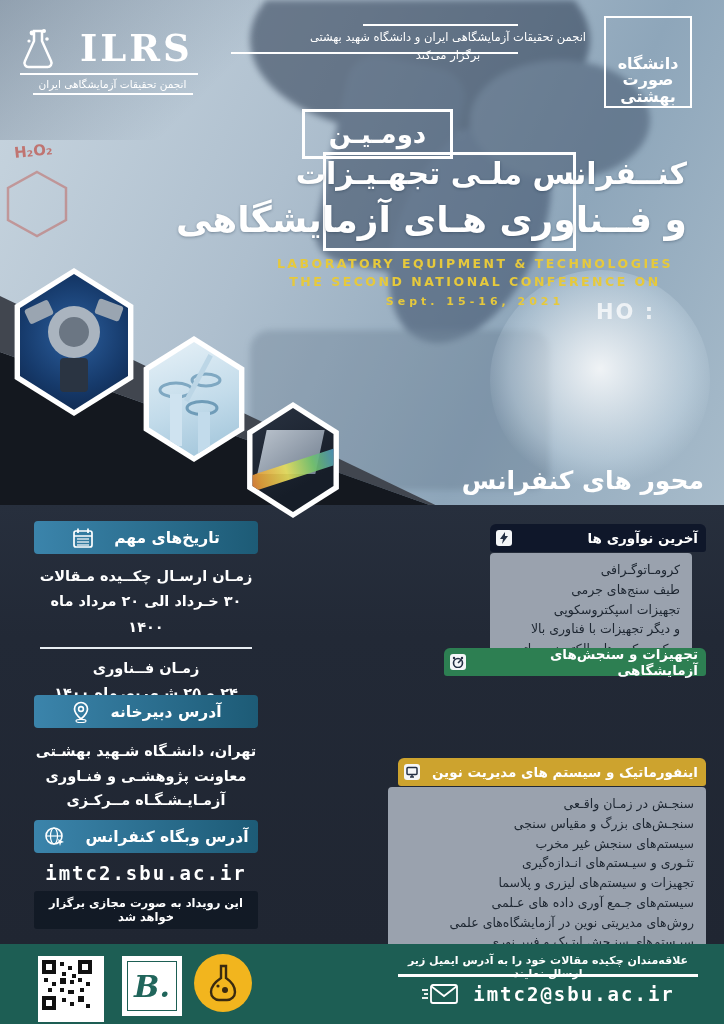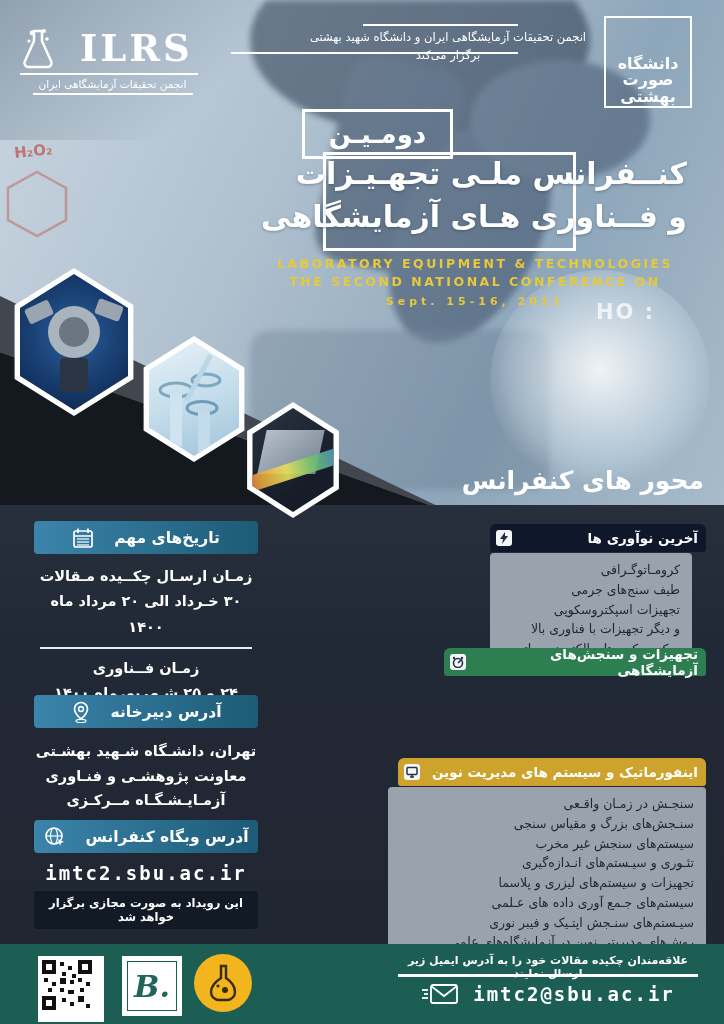--- a/index.html
+++ b/index.html
@@ -37,21 +37,21 @@
        display:flex;flex-direction:column;align-items:center;justify-content:flex-end;direction:rtl;
        font-weight:bold;line-height:1.05;font-size:16px;text-align:center;}
   .sbu span{display:block;}
 
   
   .t-box2{left:323px;top:152px;width:247px;height:93px;border:3px solid #fff;}
   .t-box1{left:302px;top:109px;width:145px;height:44px;border:3px solid #fff;
           display:flex;align-items:center;justify-content:center;}
   .t1{color:#fff;font-size:26px;font-weight:bold;direction:rtl;}
   .t2{right:37px;top:156px;color:#fff;font-size:30px;font-weight:bold;direction:rtl;white-space:nowrap;text-shadow:0 1px 3px rgba(20,40,60,.35);}
-  .t3{right:37px;top:199px;color:#fff;font-size:30px;font-weight:bold;direction:rtl;white-space:nowrap;text-shadow:0 1px 3px rgba(20,40,60,.35);}
+  .t3{right:37px;top:199px;color:#fff;font-size:36px;font-weight:bold;direction:rtl;white-space:nowrap;text-shadow:0 1px 3px rgba(20,40,60,.35);}
   .t-en{left:250px;top:255px;width:450px;text-align:center;font-weight:bold;}
   .t-en .l{font-size:12.5px;letter-spacing:2.5px;line-height:1.45;}
   .t-en .d{font-size:11px;letter-spacing:4px;margin-top:4px;}
 
   
   .hex{position:absolute;clip-path:polygon(50% 0%,95% 25%,95% 75%,50% 100%,5% 75%,5% 25%);background:#fff;}
   .hex-in{position:absolute;left:6px;top:6px;right:6px;bottom:6px;
           clip-path:polygon(50% 0%,95% 25%,95% 75%,50% 100%,5% 75%,5% 25%);overflow:hidden;}
   .hex1{left:8px;top:268px;width:132px;height:148px;}
   .hex1 .hex-in{background:radial-gradient(circle at 50% 45%,#2c5f9e 0%,#163a6b 55%,#0c1f3f 100%);}
@@ -244,27 +244,27 @@
       <span class="mini">
         <svg width="12" height="12" viewBox="0 0 12 12">
             <rect x="1" y="1.5" width="10" height="7" rx="1" fill="none" stroke="#243044" stroke-width="1.5"></rect>
             <line x1="4" y1="11" x2="8" y2="11" stroke="#243044" stroke-width="1.5"></line>
             <line x1="6" y1="8.5" x2="6" y2="11" stroke="#243044" stroke-width="1.5"></line>
           </svg>
       </span>
     </div>
     <div class="tcard-body">
         <div>سنجـش در زمـان واقـعی</div>
-        <div>سنـجش‌های بزرگ و مقیاس سنجی</div>
+        <div>سنجـش‌های بزرگ و مقیاس سنجی</div>
         <div>سیستم‌های سنجش غیر مخرب</div>
         <div>تئـوری و سیـستم‌های انـدازه‌گیری</div>
         <div>تجهیزات و سیستم‌های لیزری و پلاسما</div>
         <div>سیستم‌های جـمع آوری داده های عـلمی</div>
+        <div>روش‌های مدیریتی نوین در آزمایشگاه‌های علمی</div>
         <div>سیـستم‌های سنـجش اپتـیک و فیبر نوری</div>
-        <div>روش‌های مدیریتی نوین در آزمایشگاه‌های علمی</div>
         <div>پردازش سیگنال و تصویر در سنجش های آزمایشگاهی</div>
       </div>
   </div>
 
   <div class="lcard lc-dates">
     <div class="lhead">
       <span>تاریخ‌های مهم</span>
       <svg width="22" height="22" viewBox="0 0 22 22">
         <rect x="2" y="4" width="18" height="16" rx="2" fill="none" stroke="#fff" stroke-width="1.7"></rect>
         <line x1="6" y1="1.5" x2="6" y2="6" stroke="#fff" stroke-width="1.7"></line>

